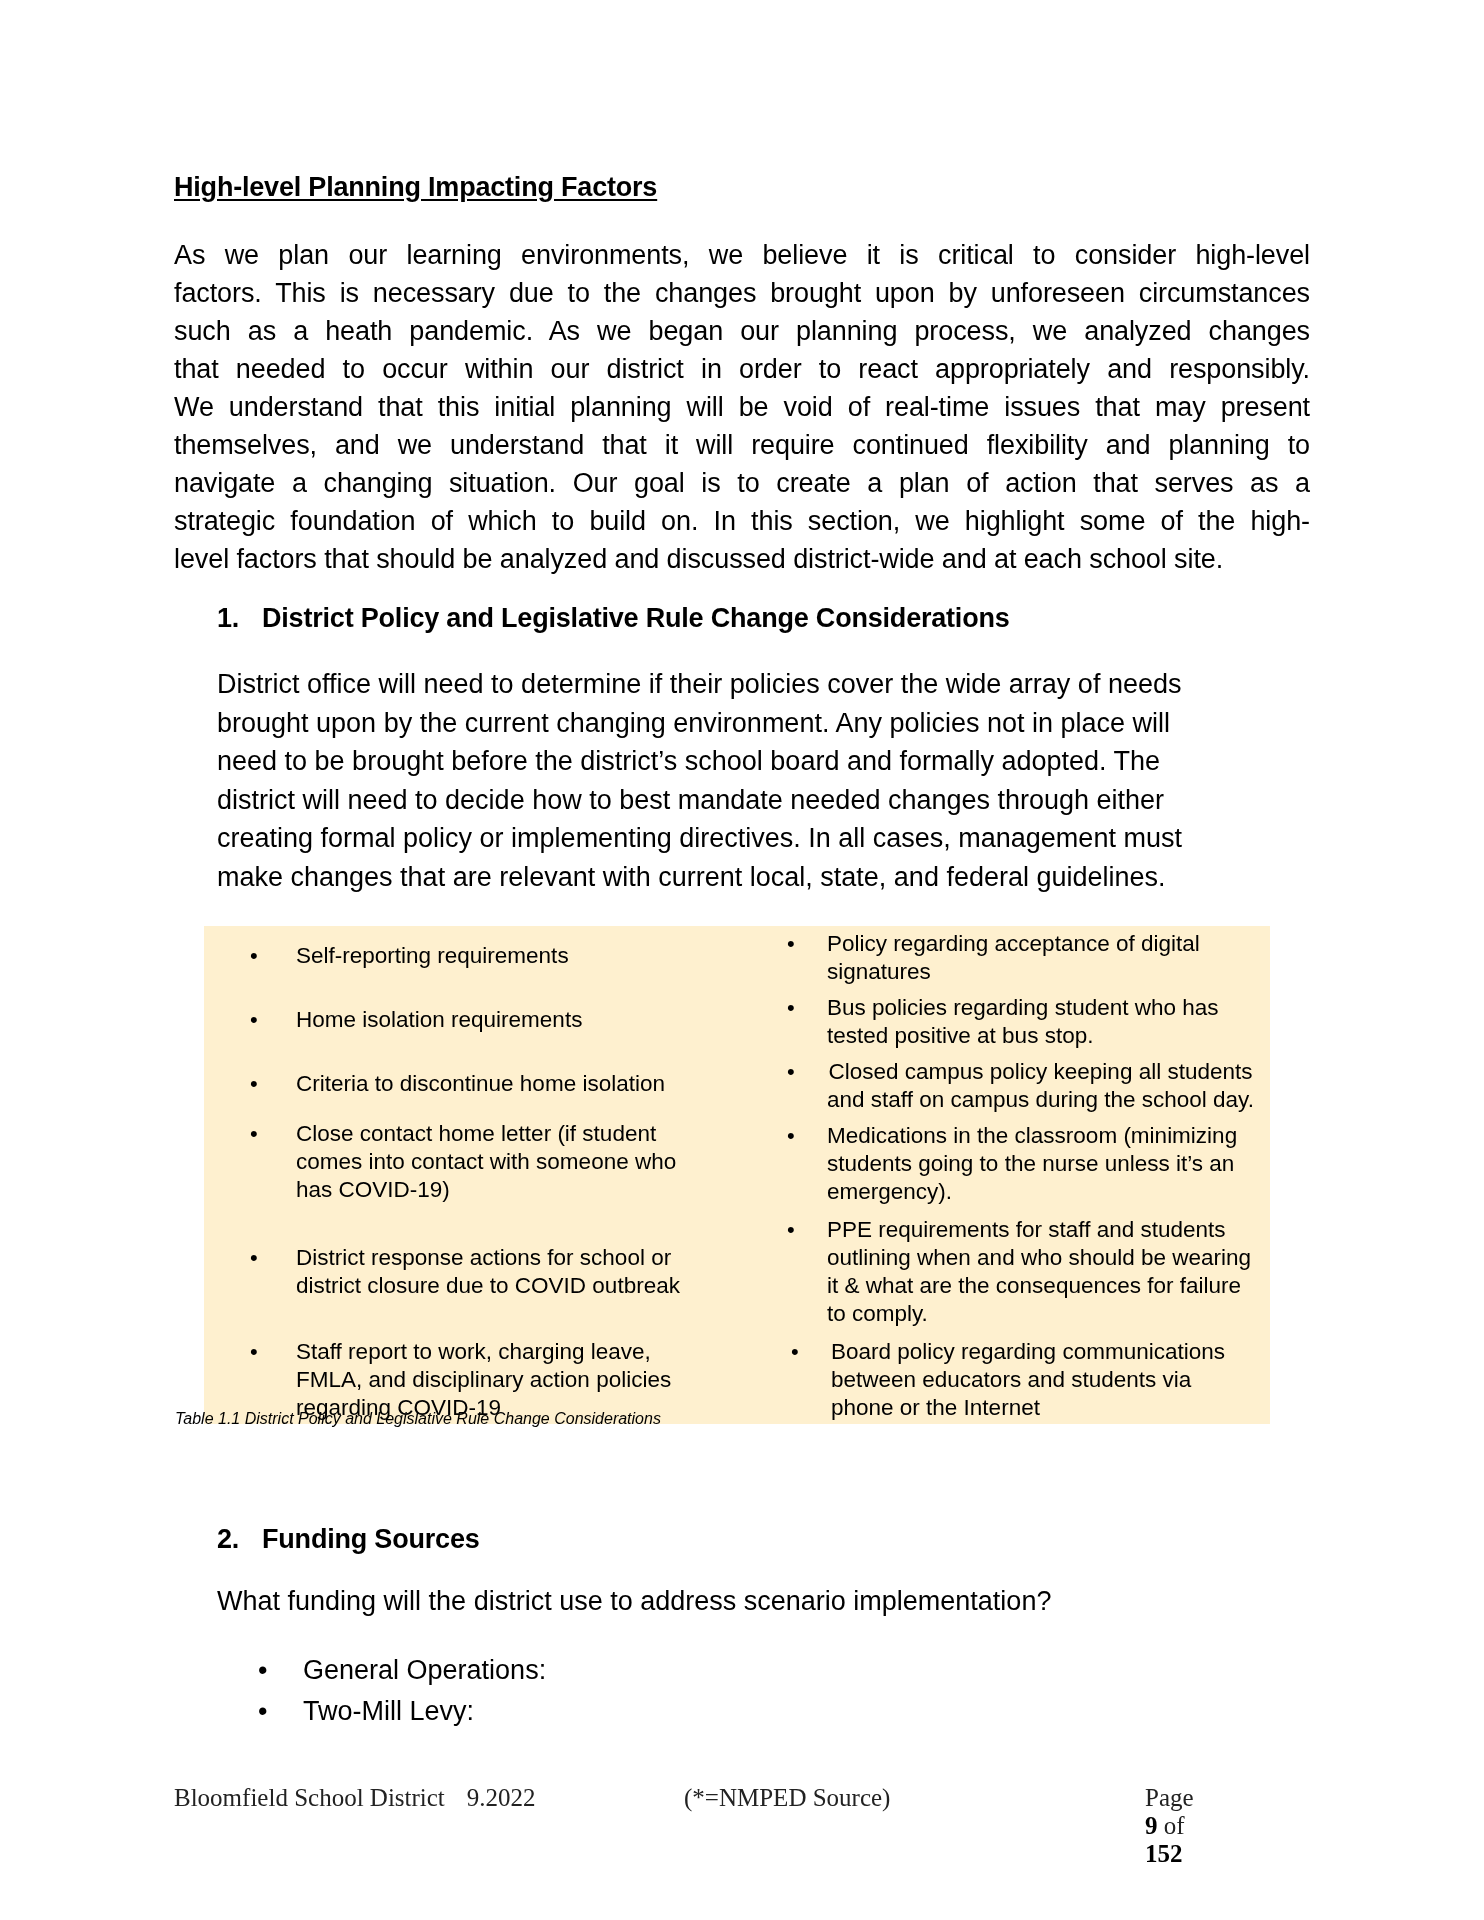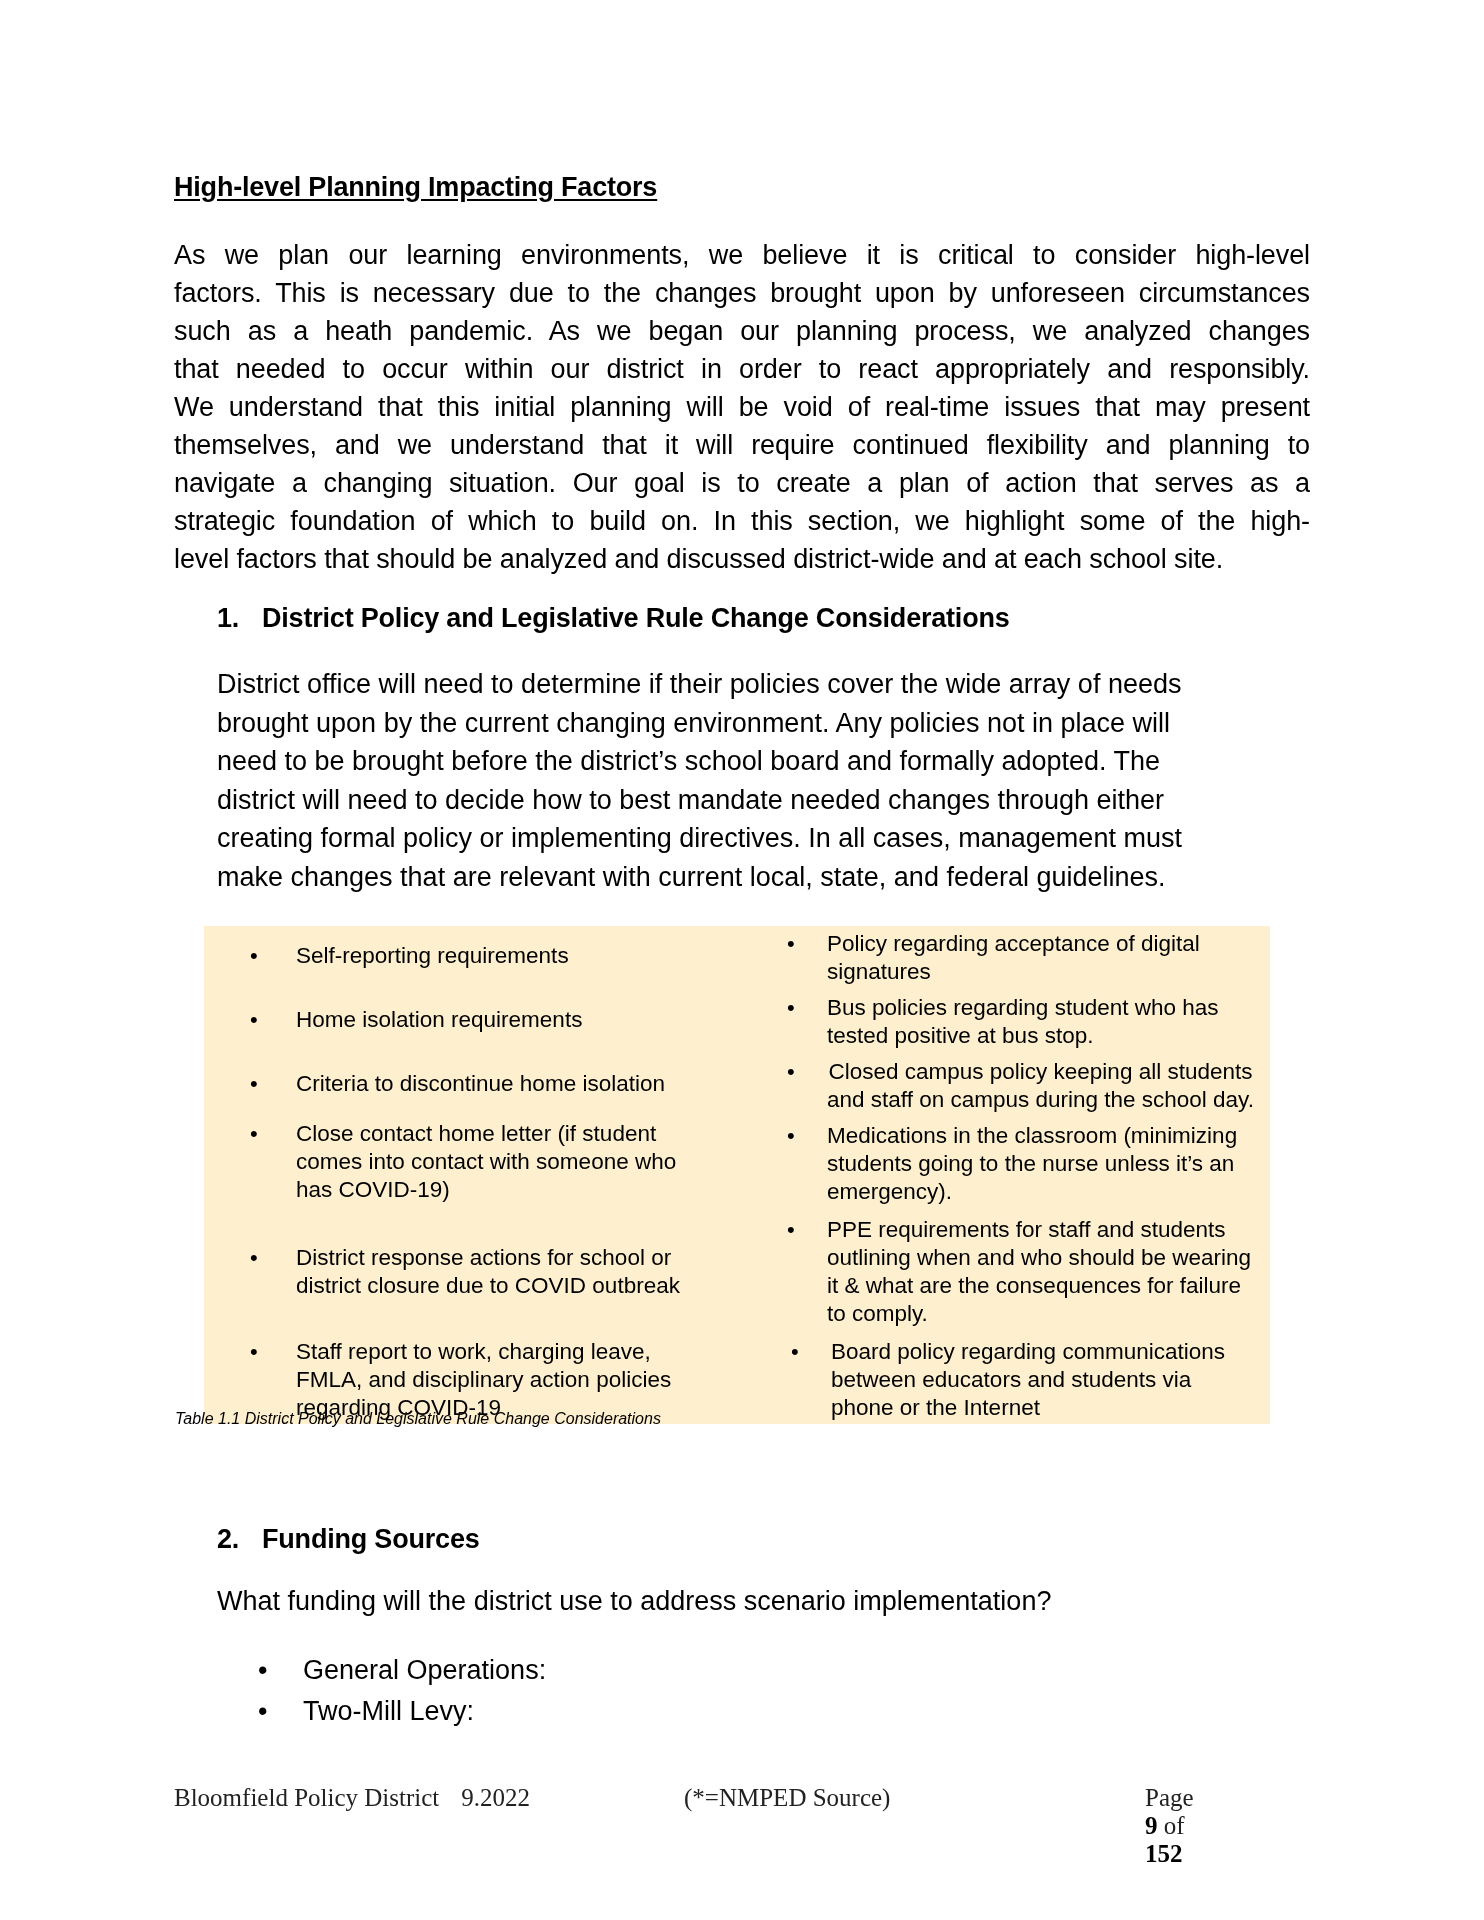--- a/index.html
+++ b/index.html
@@ -185,21 +185,21 @@
       <span class="bullet">•</span>
       <span>General Operations:</span>
     </div>
     <div class="fund-item">
       <span class="bullet">•</span>
       <span>Two-Mill Levy:</span>
     </div>
   </div>
 
   <div class="footer footer-left">
-    <span>Bloomfield Policy District</span><span class="date">9.2022</span>
+    <span>Bloomfield School District</span><span class="date">9.2022</span>
   </div>
   <div class="footer footer-mid">(*=NMPED Source)</div>
   <div class="footer footer-right">
     <span>Page</span>
     <b>9</b>
     <span>of</span>
     <b>152</b>
   </div>
 
 </div>

